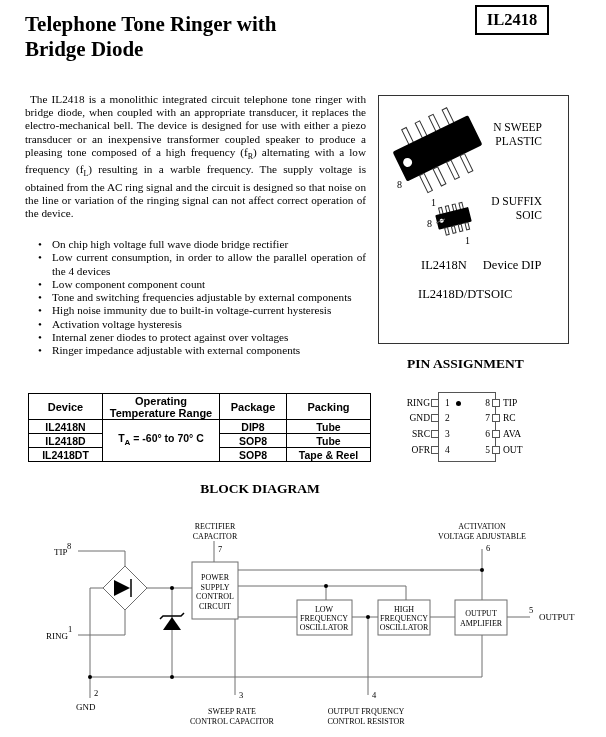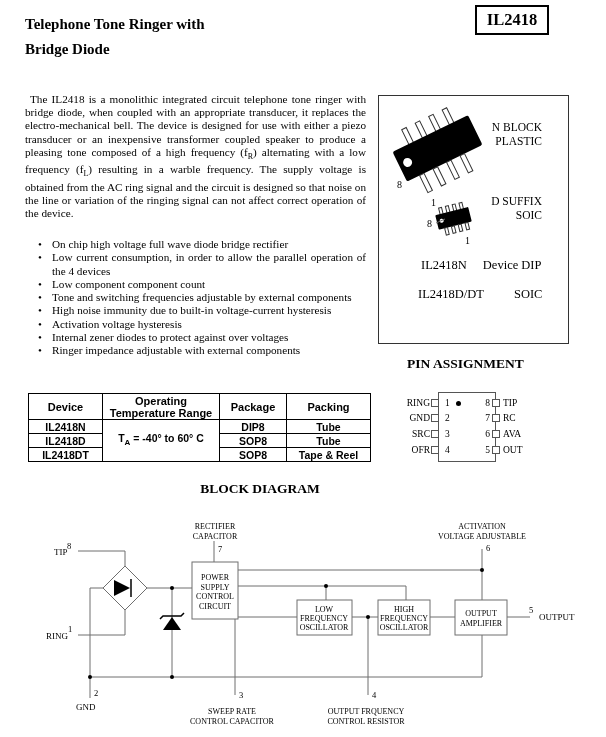--- a/index.html
+++ b/index.html
@@ -1,20 +1,20 @@
 <!DOCTYPE html>
 <html style="--ink: #000000; --wire: #6f6f6f;"><head>
 <meta charset="utf-8">
 <style>
   html,body{margin:0;padding:0;background:#fff;}
   .page{position:relative;width:606px;height:737px;background:#fff;color:#000;
         font-family:"Liberation Serif",serif;overflow:hidden;}
   .abs{position:absolute;}
   
-  .title{left:25px;top:12px;font-size:15px;font-weight:bold;line-height:25px;}
+  .title{left:25px;top:12px;font-size:21px;font-weight:bold;line-height:25px;}
   .partbox{left:475px;top:5px;width:70px;height:26px;border:2px solid #000;
            display:flex;align-items:center;justify-content:center;
            font-size:16.5px;font-weight:bold;}
   
   .desc{left:25px;top:93px;width:341px;font-size:11.2px;line-height:13.2px;
         text-align:justify;text-indent:5px;}
   sub{font-size:8px;}
   
   .features{left:38px;top:238px;width:328px;font-size:11.2px;line-height:13.3px;}
   .feature{display:flex;}
@@ -132,32 +132,32 @@
         <rect class="leg" x="6" y="17" width="3" height="7"></rect>
         <rect class="leg" x="13" y="17" width="3" height="7"></rect>
         <rect class="leg" x="20" y="17" width="3" height="7"></rect>
         <rect class="leg" x="27" y="17" width="3" height="7"></rect>
       </g>
       <path class="w" d="M57 127 L66 123"></path>
       <text class="t" font-size="10" x="48" y="131">8</text>
       <text class="t" font-size="10" x="86" y="148">1</text>
     </svg>
     <div class="pkgtxt" style="top:24px;">
-      <div>N BLOCK</div>
+      <div>N SWEEP</div>
       <div>PLASTIC</div>
     </div>
     <div class="pkgtxt" style="top:98px;">
       <div>D SUFFIX</div>
       <div>SOIC</div>
     </div>
     <div class="cap" style="left:42px;top:162px;gap:16px;">
       <span>IL2418N</span>
       <span>Device DIP</span>
     </div>
-    <div class="cap" style="left:39px;top:191px;gap:30px;">
+    <div class="cap" style="left:39px;top:191px;">
       <span>IL2418D/DT</span>
       <span>SOIC</span>
     </div>
   </div>
 
   <div class="abs h2" style="left:407px;top:356px;text-align:center;">PIN ASSIGNMENT</div>
   <div class="abs pindiag">
     <div class="chip"></div>
     <div class="pin-row" style="top:8px;">
       <span class="pl">RING</span>
@@ -197,21 +197,21 @@
   <table class="abs ordtbl">
     <tbody>
         <tr>
       <th class="cw1">Device</th>
       <th class="cw2"><span>Operating</span><br><span>Temperature Range</span></th>
       <th class="cw3">Package</th>
       <th class="cw4">Packing</th>
     </tr>
     <tr>
       <td>IL2418N</td>
-      <td rowspan="3"><span>T</span><sub>A</sub><span> = -40° to 60° C</span></td>
+      <td rowspan="3"><span>T</span><sub>A</sub><span> = -60° to 70° C</span></td>
       <td>DIP8</td>
       <td>Tube</td>
     </tr>
     <tr>
       <td>IL2418D</td>
       <td>SOP8</td>
       <td>Tube</td>
     </tr>
     <tr>
       <td>IL2418DT</td>

